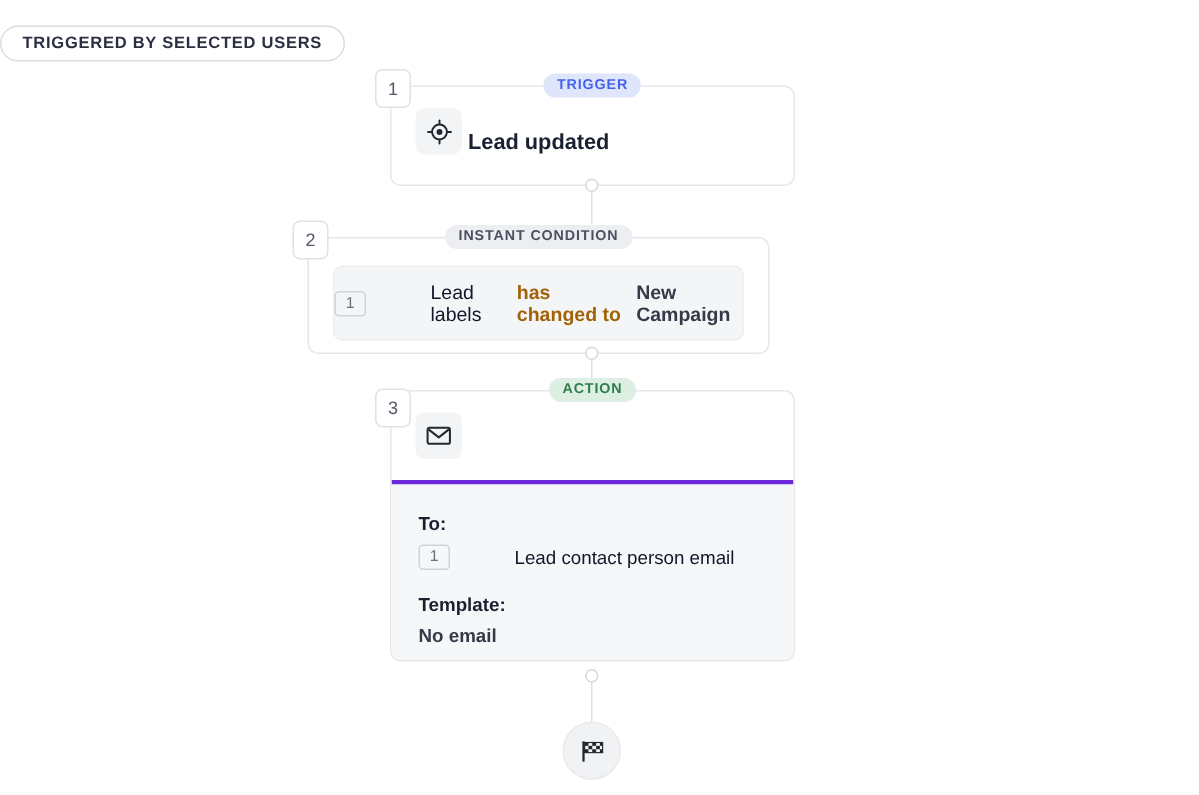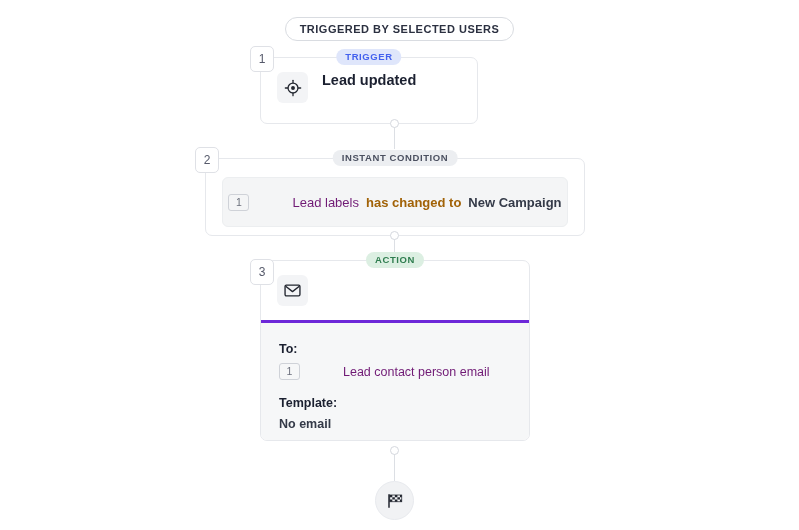--- a/index.html
+++ b/index.html
@@ -21,21 +21,20 @@
     inset: 0;
   }
 
   
   .top-pill-wrap {
     position: absolute;
     top: 17px;
     left: 0;
     width: 799px;
     display: flex;
-    justify-content: center;
   }
   .top-pill {
     border: 1px solid #d9dce1;
     border-radius: 14px;
     background: #ffffff;
     padding: 5px 14px 5px 14px;
     font-size: 11px;
     font-weight: bold;
     letter-spacing: 0.5px;
     color: #2b3040;
@@ -101,22 +100,22 @@
   .conn {
     position: absolute;
     width: 1px;
     background: #dcdfe4;
     z-index: 1;
   }
 
   
   .card-head {
     display: flex;
-    align-items: flex-start;
-    gap: 14px;
+    align-items: flex-end;
+    gap: 4px;
     padding: 14px 16px;
   }
   .icon-tile {
     width: 31px;
     height: 31px;
     border-radius: 6px;
     background: #f3f4f6;
     display: flex;
     align-items: center;
     justify-content: center;
@@ -156,21 +155,21 @@
     height: 15px;
     padding: 0 3px;
     display: inline-flex;
     align-items: center;
     justify-content: center;
     font-size: 10.5px;
     color: #6b6f7c;
     background: transparent;
     line-height: 1;
   }
-  .t-muted { color: #701a75; padding-left: 36px; }
+  .t-muted { color: #0f172a; padding-left: 36px; }
   .t-bold  { color: #a16207; font-weight: bold; }
   .t-val   { color: #343a48; font-weight: bold; }
 
   
   .action-body {
     position: absolute;
     left: 0; right: 0; bottom: 0;
     top: 59px;
     background: #f6f7f8;
     border-top: 3px solid #6d28d9;
@@ -212,21 +211,21 @@
 <body>
 
 <div class="canvas">
 
   <div class="top-pill-wrap">
     <div class="top-pill">TRIGGERED BY SELECTED USERS</div>
   </div>
 
   <div class="step-badge" style="left:250px; top:46px;">1</div>
 
-  <div class="block" style="left:260px; top:57px; width:218px; height:67px;">
+  <div class="block" style="left:260px; top:57px; width:270px; height:67px;">
     <div class="edge-label trigger">TRIGGER</div>
     <div class="card-head">
       <span class="icon-tile">
         <svg width="18" height="18" viewBox="0 0 24 24" fill="none" stroke="#22262f" stroke-width="1.7" stroke-linecap="round">
           <circle cx="12" cy="12" r="6.6"></circle>
           <circle cx="12" cy="12" r="2.6" fill="#22262f" stroke="none"></circle>
           <line x1="12" y1="1.8" x2="12" y2="5.0"></line>
           <line x1="12" y1="19.0" x2="12" y2="22.2"></line>
           <line x1="1.8" y1="12" x2="5.0" y2="12"></line>
           <line x1="19.0" y1="12" x2="22.2" y2="12"></line>
@@ -235,21 +234,21 @@
       <span class="card-title">Lead updated</span>
     </div>
   </div>
 
   <div class="dot" style="left:390px; top:119px;"></div>
 
   <div class="conn" style="left:394px; top:124px; height:25px;"></div>
 
   <div class="step-badge" style="left:195px; top:147px;">2</div>
 
-  <div class="block" style="left:205px; top:158px; width:380px; height:78px;">
+  <div class="block" style="left:205px; top:158px; width:308px; height:78px;">
     <div class="edge-label condition">INSTANT CONDITION</div>
     <div class="cond-panel">
       <div class="cond-row">
         <span class="num-chip">1</span>
         <span class="t-muted">Lead labels</span>
         <span class="t-bold">has changed to</span>
         <span class="t-val">New Campaign</span>
       </div>
     </div>
   </div>

